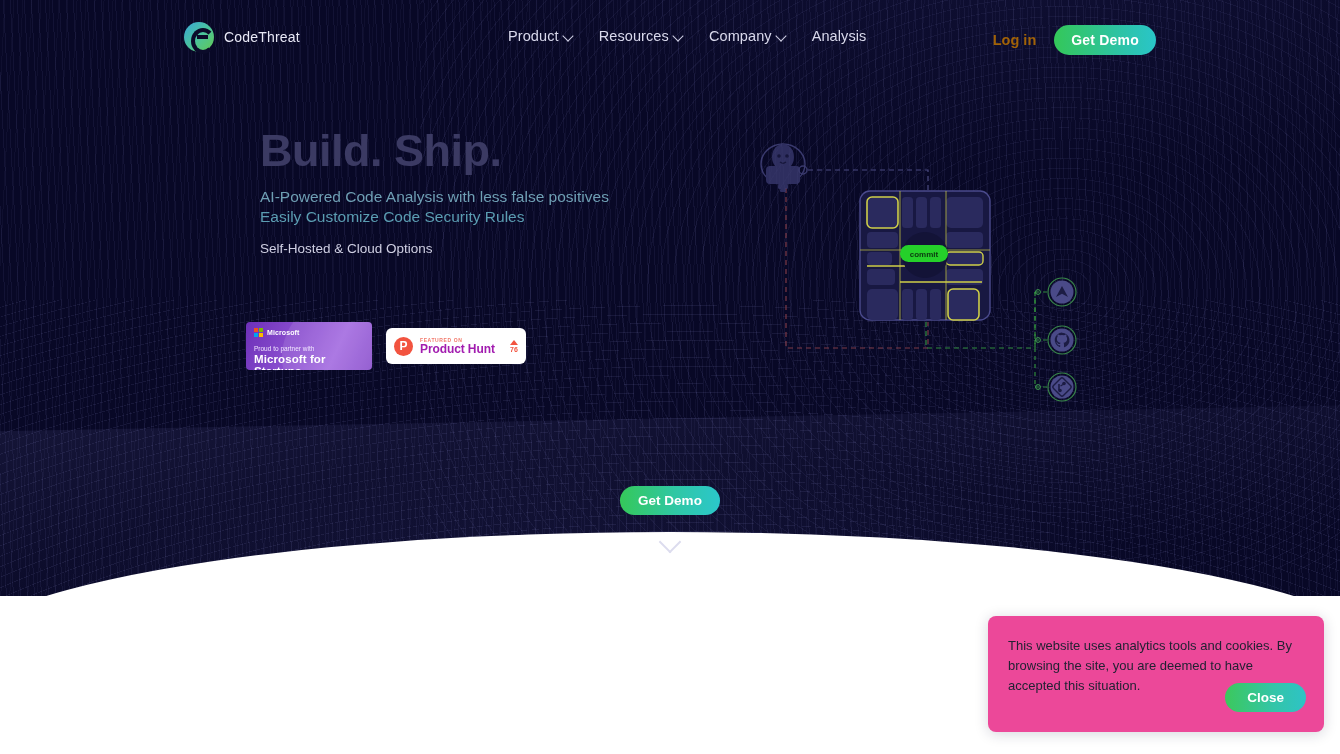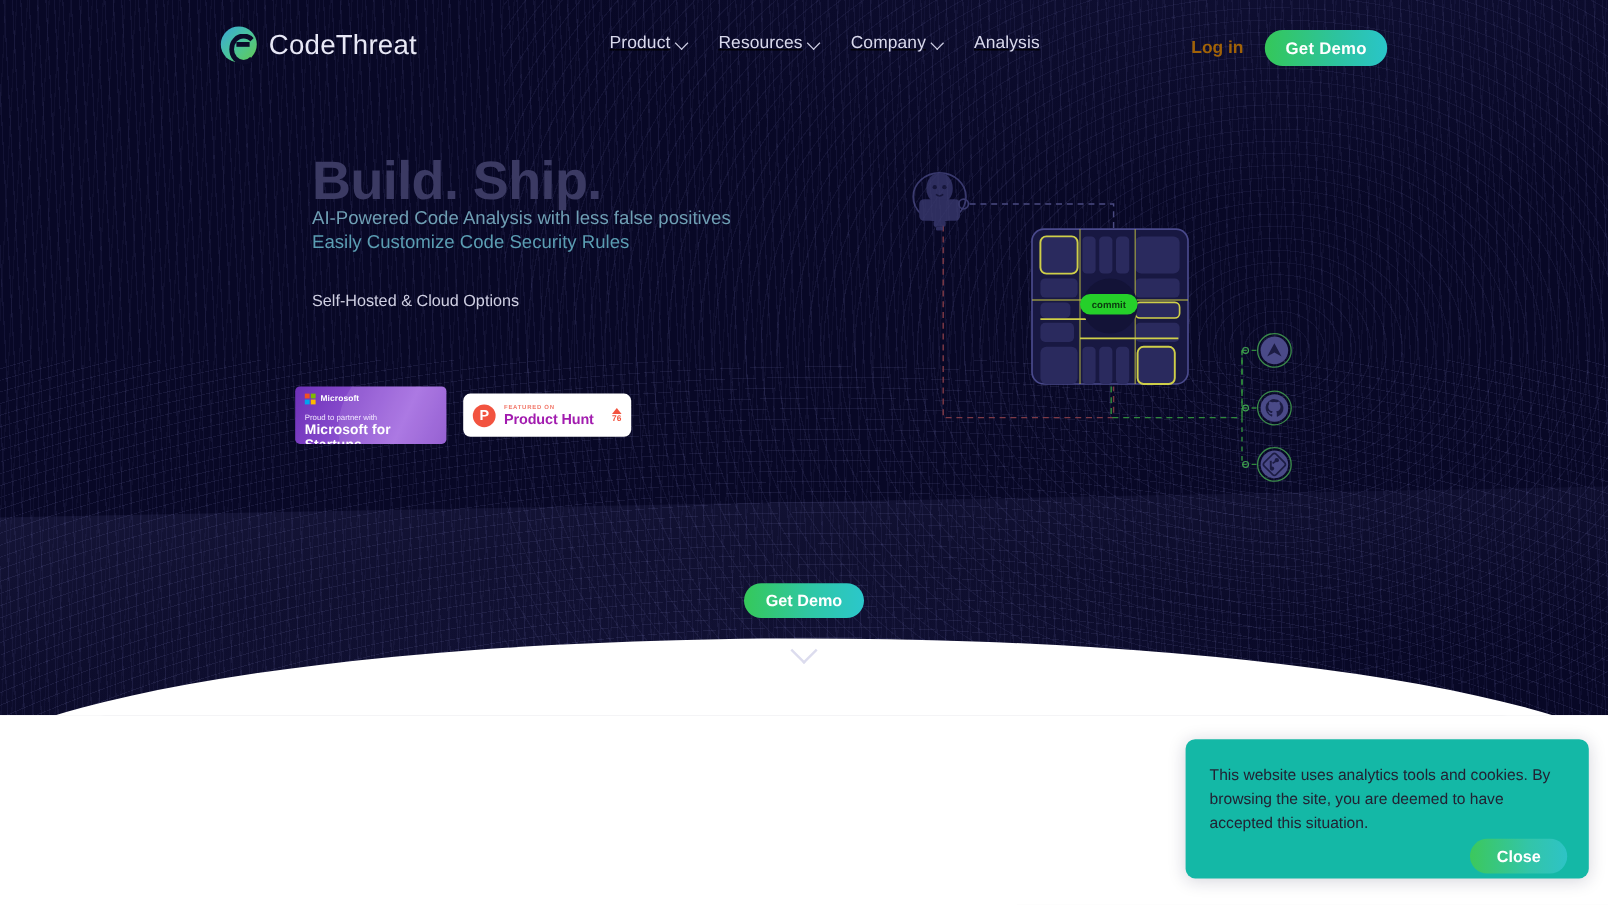--- a/index.html
+++ b/index.html
@@ -71,23 +71,23 @@
   .brand-mark::after {
     content: ""; position: absolute; left: 7px; top: 6px;
     width: 16px; height: 18px; border-radius: 50%;
     border: 4px solid #0b0b2a; border-right-color: transparent;
     transform: rotate(0deg);
   }
   .brand-mark::before {
     content: ""; position: absolute; left: 13px; top: 13px;
     width: 11px; height: 4px; background: #0b0b2a; z-index: 2;
   }
-  .brand-name { color: #e8e8f6; font-size: 23px; letter-spacing: .2px; }
-
-  .nav { position: absolute; left: 508px; top: 28px; display: flex; gap: 26px; align-items: flex-end; text-decoration: underline; }
+  .brand-name { color: #e8e8f6; font-size: 14px; letter-spacing: .2px; }
+
+  .nav { position: absolute; left: 508px; top: 28px; display: flex; gap: 26px; align-items: flex-end; }
   .nav-item {
     color: #d9d9ec; font-size: 14.5px; display: flex; align-items: center; gap: 5px;
     cursor: pointer; letter-spacing: .1px;
   }
   .chev { width: 9px; height: 9px; position: relative; display: inline-block; }
   .chev::after {
     content: ""; position: absolute; left: 0; top: 0;
     width: 7px; height: 7px;
     border-right: 1.4px solid #cfcfe4; border-bottom: 1.4px solid #cfcfe4;
     transform: rotate(45deg);
@@ -103,26 +103,26 @@
 
   
   .hero-copy { position: absolute; left: 260px; top: 128px; z-index: 20; }
   .h1 { font-size: 45px; font-weight: bold; line-height: 1.0; letter-spacing: -.5px; }
   .h1-line1 { color: #3b3a63; }
   .h1-line2 {
     background: linear-gradient(90deg, #34b6c6 0%, #3fc89c 48%, #4ac95a 100%);
     -webkit-background-clip: text; background-clip: text; color: transparent;
     margin-top: 5px; display: inline-block;
   }
-  .sub { }
+  .sub { margin-top: 14px; }
   .sub-line {
     font-size: 15.5px; color: #6f9fb4; line-height: 1.3;
   }
   .sub-line.s2 { color: #5b9db2; }
-  .tagline { margin-top: 30px; font-size: 13.5px; color: #cfcfe2; }
+  .tagline { margin-top: 14px; font-size: 13.5px; color: #cfcfe2; }
 
   .badges { position: absolute; left: 246px; top: 322px; display: flex; gap: 14px; align-items: flex-start; z-index: 20; }
   .ms-badge {
     width: 126px; height: 48px; border-radius: 4px; position: relative; overflow: hidden;
     background: linear-gradient(115deg, #6d30b8 0%, #8b4fd0 40%, #a36ae0 70%, #8a4fcd 100%);
     padding: 6px 8px;
   }
   .ms-badge::after {
     content: ""; position: absolute; right: -30px; top: -25px; width: 120px; height: 120px;
     border-radius: 50%; background: rgba(255,255,255,0.10);
@@ -178,26 +178,26 @@
   }
 
   
   .next-section {
     position: absolute; left: 0; top: 596px; width: 1340px; height: 158px; background: #ffffff;
   }
 
   
   .cookie {
     position: absolute; right: 16px; top: 616px; width: 336px; height: 116px;
-    background: #14b8a6; border-radius: 8px;
+    background: #ec4899; border-radius: 8px;
     box-shadow: 0 2px 14px rgba(20,20,60,0.18);
     padding: 20px 22px 0 20px; z-index: 60;
   }
   .cookie-text { font-size: 13px; color: #222233; line-height: 1.52; }
-  .cookie-actions { position: absolute; right: 18px; bottom: 4px; }
+  .cookie-actions { position: absolute; right: 18px; bottom: 20px; }
   .btn-close {
     background: linear-gradient(90deg, #3cc85c 0%, #33c5a8 60%, #2ec3c6 100%);
     color: #ffffff; font-size: 13.5px; font-weight: bold;
     padding: 7px 22px; border-radius: 16px; border: none; cursor: pointer;
   }
 </style>
 </head>
 <body>
 
 <div id="page">

